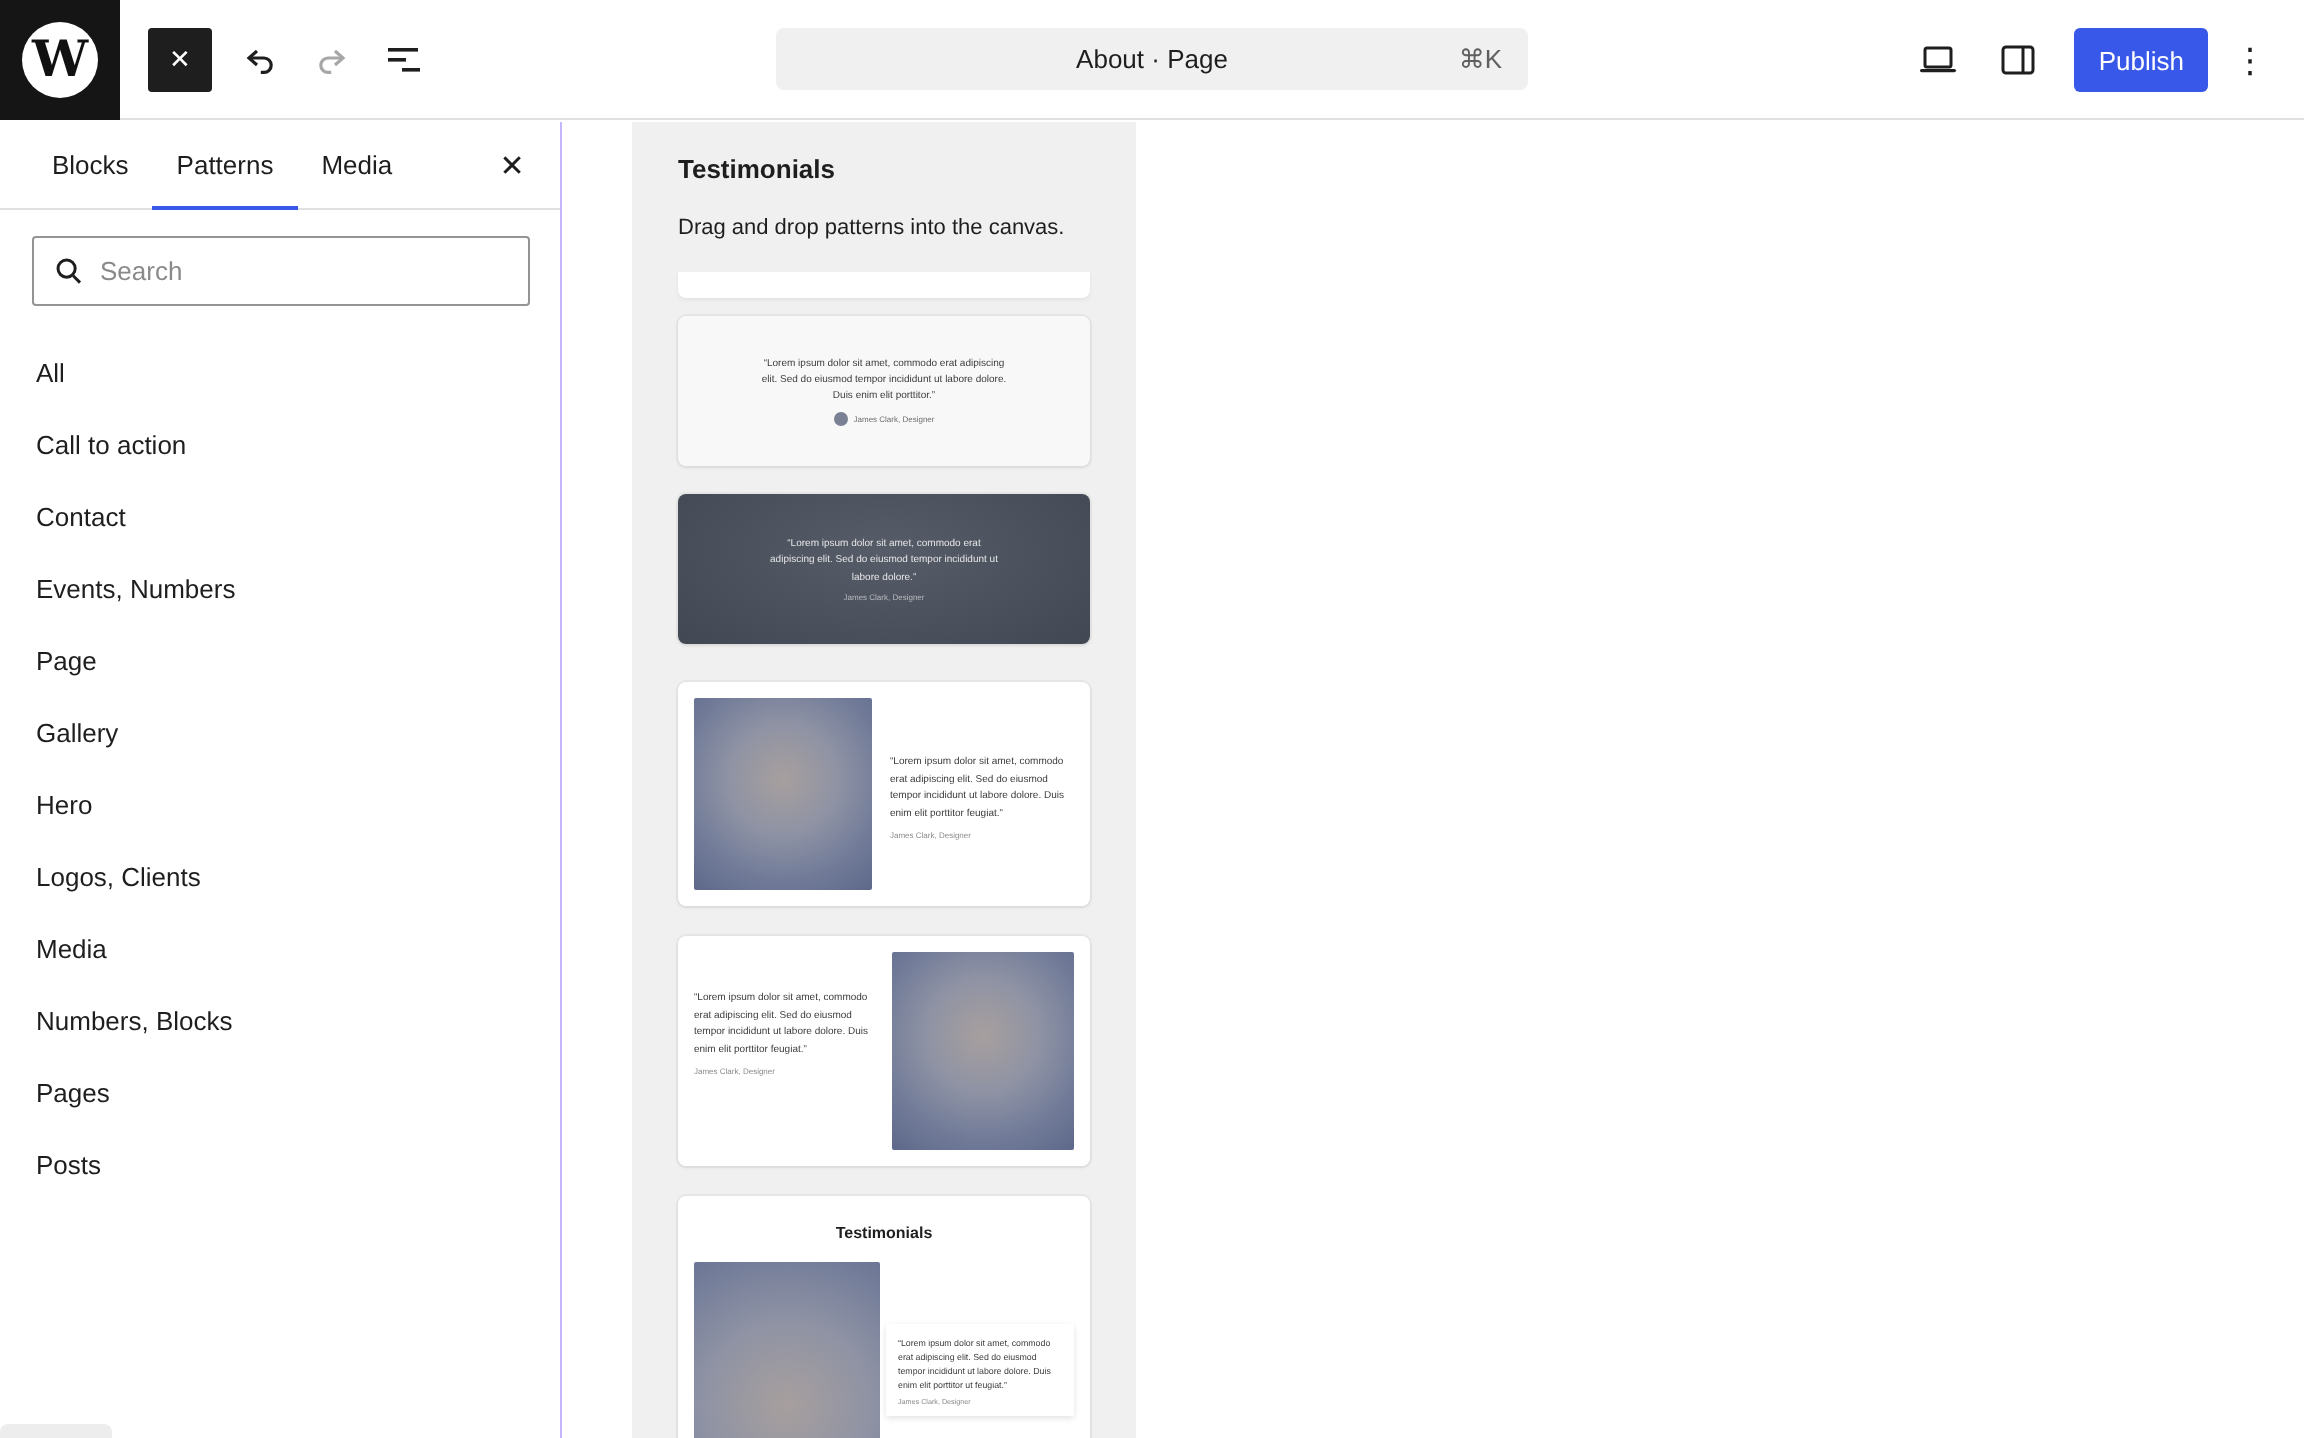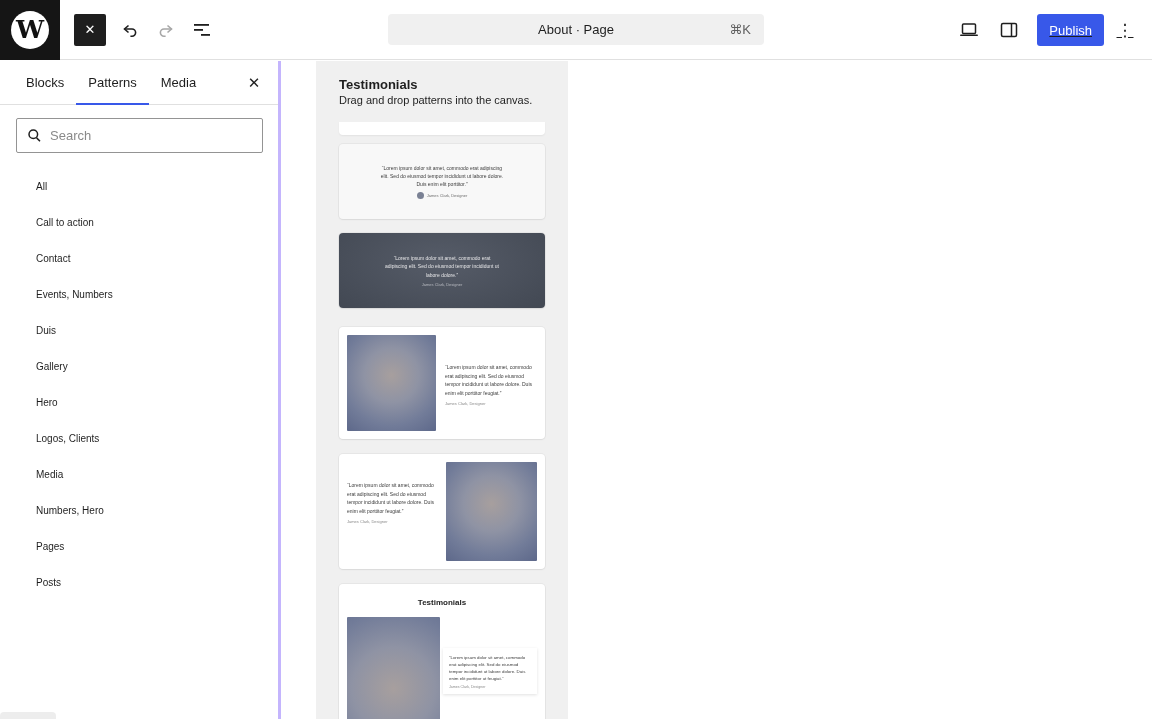--- a/index.html
+++ b/index.html
@@ -12,49 +12,49 @@
   .wp-logo-box { width:60px; height:60px; background:#151515; display:flex; align-items:center; justify-content:center; }
   .wp-circle { width:38px; height:38px; border-radius:50%; background:#fff; display:flex; align-items:center; justify-content:center;
                font-family:"DejaVu Serif","Liberation Serif",serif; font-size:25px; font-weight:bold; color:#111; }
   .close-inserter { width:32px; height:32px; margin-left:14px; background:#1e1e1e; border:none; border-radius:2px;
                     color:#fff; font-size:13px; display:flex; align-items:center; justify-content:center; cursor:pointer; }
   .tb-icon-btn { width:36px; height:36px; border:none; background:transparent; display:flex; align-items:center; justify-content:center; cursor:pointer; }
   .undo-btn { margin-left:6px; }
   .doc-pill { position:absolute; left:388px; top:14px; width:376px; height:31px; background:#f0f0f0; border-radius:4px;
               display:flex; align-items:center; justify-content:center; font-size:13px; cursor:pointer; }
   .doc-pill .shortcut { position:absolute; right:13px; color:#5f5f5f; font-size:13px; }
-  .tb-right { position:absolute; right:10px; top:0; height:60px; display:flex; align-items:center; gap:4px;text-decoration:underline; }
+  .tb-right { position:absolute; right:10px; top:0; height:60px; display:flex; align-items:center; gap:4px; }
   .publish-btn { height:32px; padding:0 12px; border:none; border-radius:3px; color:#fff; font-size:13px; cursor:pointer; margin-left:6px; }
   .kebab { font-size:17px; letter-spacing:0; color:#1e1e1e; width:34px; height:36px; background:none; border:none; cursor:pointer; }
 
   
   .left-panel { position:fixed; top:61px; left:0; width:281px; bottom:0; background:#fff;
-                border-right:3px solid #c4b5fd; }
+                border-right:1px solid #c4b5fd; }
   .tabs-row { height:44px; display:flex; align-items:stretch; border-bottom:1px solid #e0e0e0; padding-left:14px; }
   .tab { display:flex; align-items:center; padding:0 12px; font-size:13px; color:#1e1e1e; position:relative;
          background:none; border:none; cursor:pointer; }
   .tab.active { font-weight:500; }
   .tab.active::after { content:""; position:absolute; left:0; right:0; bottom:-1px; height:2px; background:#3858e9; }
   .tabs-close { margin-left:auto; margin-right:8px; align-self:center; width:32px; height:32px; background:none; border:none;
                 font-size:15px; color:#1e1e1e; cursor:pointer; }
   .search-wrap { margin:13px 15px 0 16px; height:35px; border:1px solid #949494; border-radius:2px;
                  display:flex; align-items:center; padding:0 10px; gap:8px; background:#fff; }
   .search-wrap input { border:none; outline:none; flex:1; font-size:13px; font-family:inherit; color:#1e1e1e; background:transparent; }
   .search-wrap input::placeholder { color:#8a8a8a; }
   .cat-list { margin-top:15px; }
-  .cat-item { display:flex; align-items:center; height:36px; padding-left:36px; font-size:10px; color:#1e1e1e;
+  .cat-item { display:flex; align-items:center; height:36px; padding-left:18px; font-size:13px; color:#1e1e1e;
               width:100%; background:none; border:none; text-align:left; cursor:pointer; font-family:inherit; }
   .corner-chip { position:fixed; left:0; bottom:0; width:56px; height:7px; background:#ededed; border-radius:4px 4px 0 0; }
 
   
   .mid-panel { position:fixed; top:61px; left:316px; width:296px; bottom:0; background:#f0f0f0; padding:0 22px 0 23px; overflow:hidden; }
   .mid-header { margin-top:13px; display:flex; align-items:center; justify-content:space-between; }
   .mid-title { font-size:13px; font-weight:bold; }
   .filter-btn { background:none; border:none; width:24px; height:20px; cursor:pointer; display:flex; align-items:center; justify-content:center; }
-  .mid-sub { font-size:11px; color:#1e1e1e; white-space:nowrap; }
+  .mid-sub { margin-top:14px; font-size:11px; color:#1e1e1e; white-space:nowrap; }
 
   .pcard { width:206px; border-radius:4px; background:#fff; position:relative;
            box-shadow:0 0 0 1px rgba(0,0,0,0.04), 0 1px 2px rgba(0,0,0,0.06); cursor:grab; }
   .pcard-strip { margin-top:16px; height:13px; border-radius:0 0 4px 4px; box-shadow:0 1px 2px rgba(0,0,0,0.06); }
   .pcard-1 { margin-top:9px; height:75px; background:#f8f8f8; display:flex; flex-direction:column; align-items:center; justify-content:center; }
   .q-c { font-size:5px; line-height:1.65; color:#3c3c3c; text-align:center; width:125px; }
   .byline-row { margin-top:4px; display:flex; align-items:center; gap:3px; }
   .avatar-dot { width:7px; height:7px; border-radius:50%; background:#7a8194; }
   .byline { font-size:4px; color:#6d6d6d; }
   .pcard-2 { margin-top:14px; height:75px; display:flex; flex-direction:column; align-items:center; justify-content:center;
@@ -167,26 +167,26 @@
         </svg>
     </span>
     <input type="text" placeholder="Search" style="">
   </div>
 
   <nav class="cat-list">
     <button class="cat-item">All</button>
     <button class="cat-item">Call to action</button>
     <button class="cat-item">Contact</button>
     <button class="cat-item">Events, Numbers</button>
-    <button class="cat-item">Duis</button>
+    <button class="cat-item">Page</button>
     <button class="cat-item">Gallery</button>
     <button class="cat-item">Hero</button>
     <button class="cat-item">Logos, Clients</button>
     <button class="cat-item">Media</button>
-    <button class="cat-item">Numbers, Hero</button>
+    <button class="cat-item">Numbers, Blocks</button>
     <button class="cat-item">Pages</button>
     <button class="cat-item">Posts</button>
   </nav>
 </aside>
 <div class="corner-chip"></div>
 
 <section class="mid-panel">
   <div class="mid-header">
     <h2 class="mid-title">Testimonials</h2>
     <button class="filter-btn">

